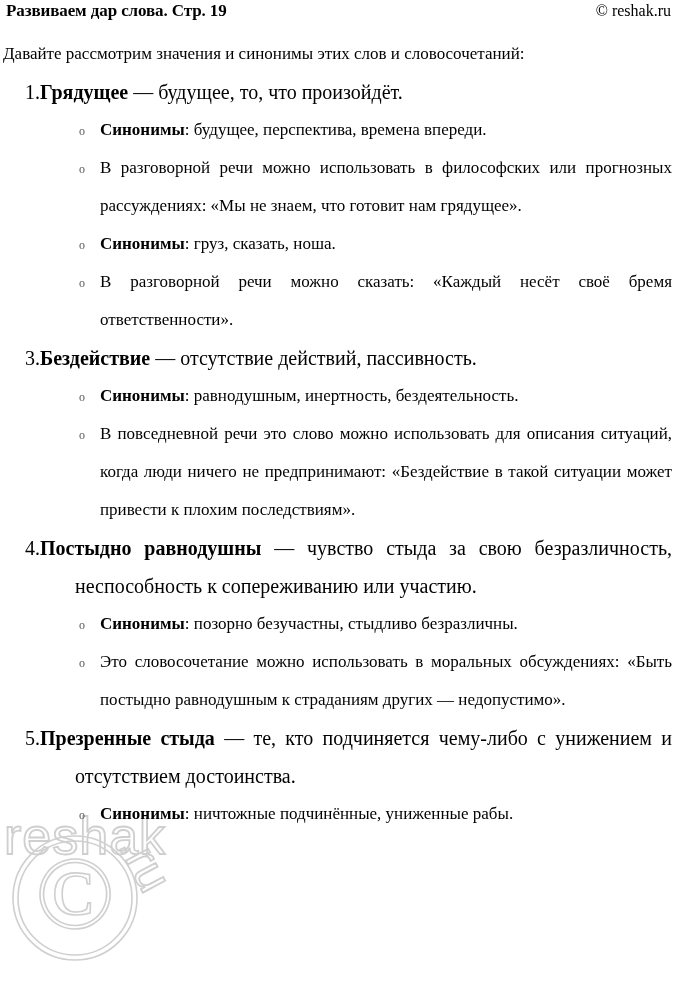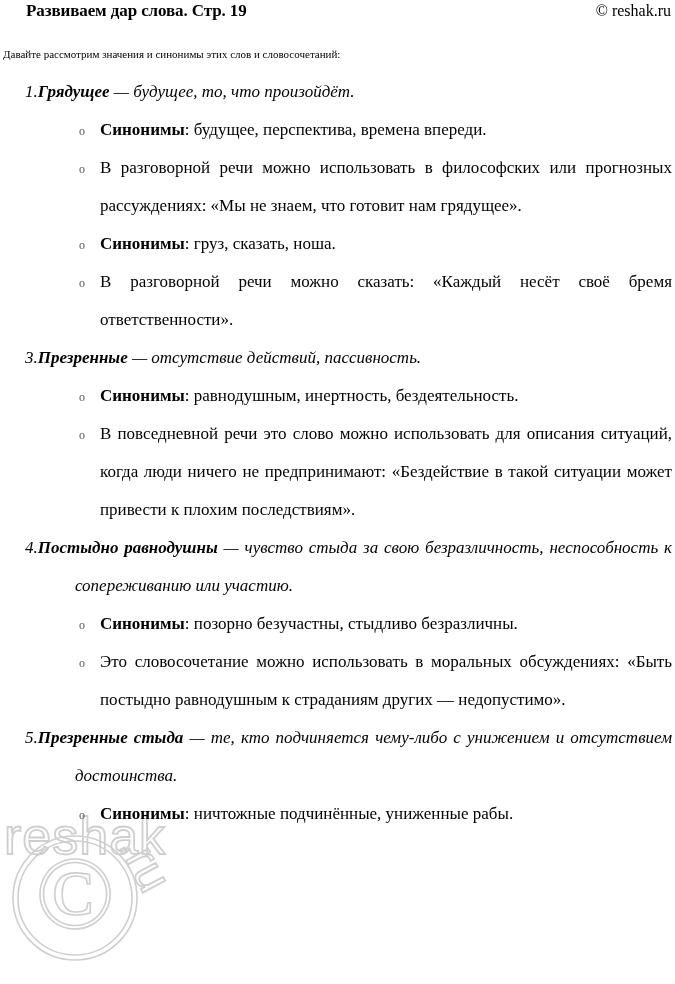--- a/index.html
+++ b/index.html
@@ -35,21 +35,20 @@
   .watermark svg { display: block; }
 
   
   .header {
     position: relative;
     z-index: 2;
     display: flex;
     align-items: flex-start;
     justify-content: space-between;
     padding: 1px 2px 0 6px;
-    margin-left: 20px;
   }
   .doc-title {
     font-weight: bold;
     font-size: 17px;
     line-height: 20px;
     letter-spacing: -0.1px;
     white-space: nowrap;
   }
   .copyright {
     font-size: 16px;
@@ -59,21 +58,21 @@
     text-align: center;
   }
 
   
   .content {
     position: relative;
     z-index: 2;
     padding: 0 3px 0 3px;
   }
   .intro {
-    font-size: 11px;
+    font-size: 17px;
     line-height: 38px;
     margin-top: 14px;
     text-align: left;
     white-space: nowrap;
   }
 
   ol.num-list {
     list-style: none;
     margin: 0;
     padding: 0;
@@ -83,23 +82,22 @@
     margin: 0;
     padding: 0 0 0 22px;
     font-size: 17px;
     line-height: 38px;
   }
   .num-para {
     margin: 0 0 0 0;
     padding-left: 0;
     text-align: justify;
     text-justify: inter-word;
-    font-size: 17px;
-    line-height: 38px;
-    font-style: italic;
+    font-size: 20px;
+    line-height: 38px;
   }
   .num-para.hanging {
     padding-left: 50px;
     text-indent: 0;
   }
   .num-para.hanging > .lead {
     margin-left: -50px;
   }
   .num-para .term { font-weight: bold; }
 
@@ -177,21 +175,21 @@
             <span class="bullet">o</span><span class="label">Синонимы</span><span>: </span><span>груз, сказать, ноша.</span>
           </li>
           <li class="sub-item">
             <span class="bullet">o</span><span>В разговорной речи можно сказать: «Каждый несёт своё бремя ответственности».</span>
           </li>
         </ul>
       </li>
 
       <li class="num-item">
         <div class="num-para hanging">
-          <span class="lead">3.</span><span class="term">Презренные</span><span> — </span><span>отсутствие действий, пассивность.</span>
+          <span class="lead">3.</span><span class="term">Бездействие</span><span> — </span><span>отсутствие действий, пассивность.</span>
         </div>
         <ul class="sub-list">
           <li class="sub-item">
             <span class="bullet">o</span><span class="label">Синонимы</span><span>: </span><span>равнодушным, инертность, бездеятельность.</span>
           </li>
           <li class="sub-item">
             <span class="bullet">o</span><span>В повседневной речи это слово можно использовать для описания ситуаций, когда люди ничего не предпринимают: «Бездействие в такой ситуации может привести к плохим последствиям».</span>
           </li>
         </ul>
       </li>

